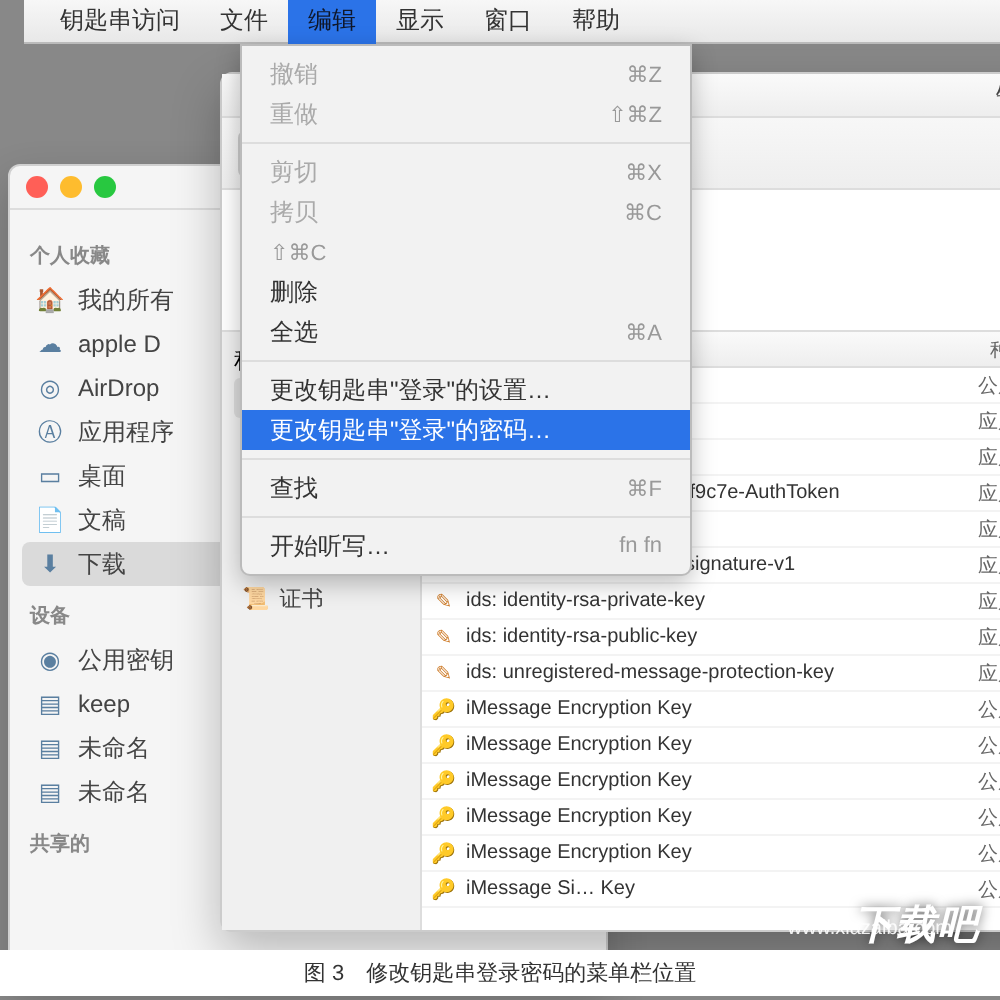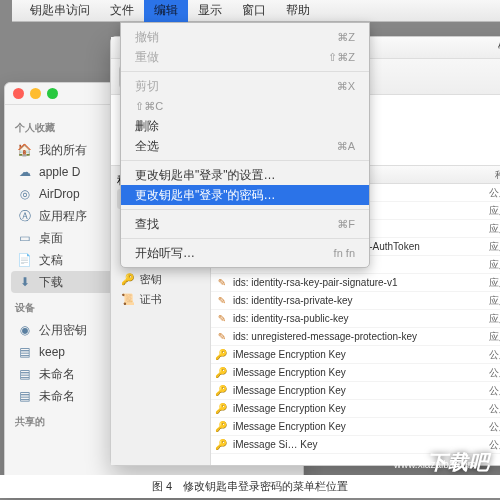--- a/index.html
+++ b/index.html
@@ -4,21 +4,21 @@
 <style>
 * { margin: 0; padding: 0; box-sizing: border-box; font-family: -apple-system, "Helvetica Neue", sans-serif; }
 body { width: 500px; height: 500px; background: #888; overflow: hidden; position: relative; font-size: 12px; }
 
 
 .menubar { position: absolute; top: 0; left: 0; right: 0; height: 22px; background: linear-gradient(#f7f7f7,#e8e8e8); display: flex; align-items: center; padding: 0 8px; border-bottom: 1px solid #bbb; z-index: 10; margin-left: 12px; }
 .menubar .mi { padding: 0 10px; height: 22px; display: flex; align-items: center; color: #333; cursor: default; }
 .menubar .mi.active { background: #2b73e8; color: #0f172a; }
 
 
-.dropdown { position: absolute; top: 22px; left: 120px; width: 250px; background: #f2f2f2; border: 1px solid #bbb; border-radius: 0 0 5px 5px; box-shadow: 0 4px 12px rgba(0,0,0,.25); z-index: 20; padding: 4px 0; }
+.dropdown { position: absolute; top: 22px; left: 120px; width: 226px; background: #f2f2f2; border: 1px solid #bbb; border-radius: 0 0 5px 5px; box-shadow: 0 4px 12px rgba(0,0,0,.25); z-index: 20; padding: 4px 0; }
 .dropdown .row { display: flex; justify-content: space-between; align-items: center; height: 20px; padding: 0 14px; color: #333; }
 .dropdown .row.disabled { color: #aaa; }
 .dropdown .row.highlight { background: #2b73e8; color: #fff; }
 .dropdown .sep { height: 1px; background: #ddd; margin: 4px 0; }
 .dropdown .sc { color: #999; font-size: 11px; }
 .dropdown .row.highlight .sc { color: #fff; }
 
 
 .finder { position: absolute; top: 82px; left: 4px; width: 300px; height: 410px; background: #f5f5f5; border: 1px solid #d0d0d0; border-radius: 6px; box-shadow: 0 8px 20px rgba(0,0,0,.2); z-index: 1; }
 .finder .titlebar { height: 22px; display: flex; align-items: center; padding: 0 8px; border-bottom: 1px solid #ddd; }
@@ -83,20 +83,24 @@
     <div class="row disabled">
       <span>重做</span>
       <span class="sc">⇧⌘Z</span>
     </div>
     <div class="sep"></div>
     <div class="row disabled">
       <span>剪切</span>
       <span class="sc">⌘X</span>
     </div>
     <div class="row disabled">
+      <span>拷贝</span>
+      <span class="sc">⌘C</span>
+    </div>
+    <div class="row disabled">
       <span class="sc">⇧⌘C</span>
     </div>
     <div class="row">
       <span>删除</span>
       <span class="sc"></span>
     </div>
     <div class="row">
       <span>全选</span>
       <span class="sc">⌘A</span>
     </div>
@@ -300,13 +304,13 @@
             <span class="name">iMessage Si…  Key</span>
             <span class="kind">公用</span>
           </div>
         </div>
     </div>
   </div>
 </div>
 
 <div class="watermark">下载吧</div>
 <div class="wm-url">www.xiazaiba.com</div>
-<div class="caption">图 4　修改钥匙串登录密码的菜单栏位置</div>
+<div class="caption">图 3　修改钥匙串登录密码的菜单栏位置</div>
 
 </body></html>

